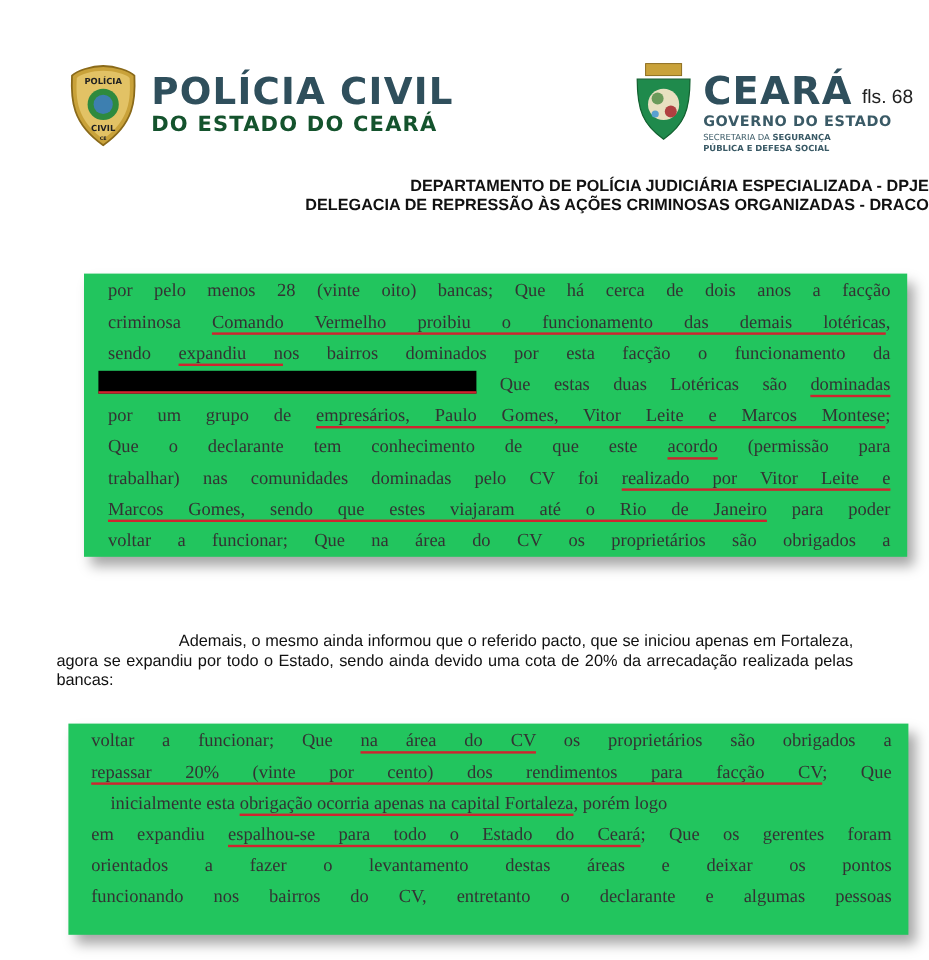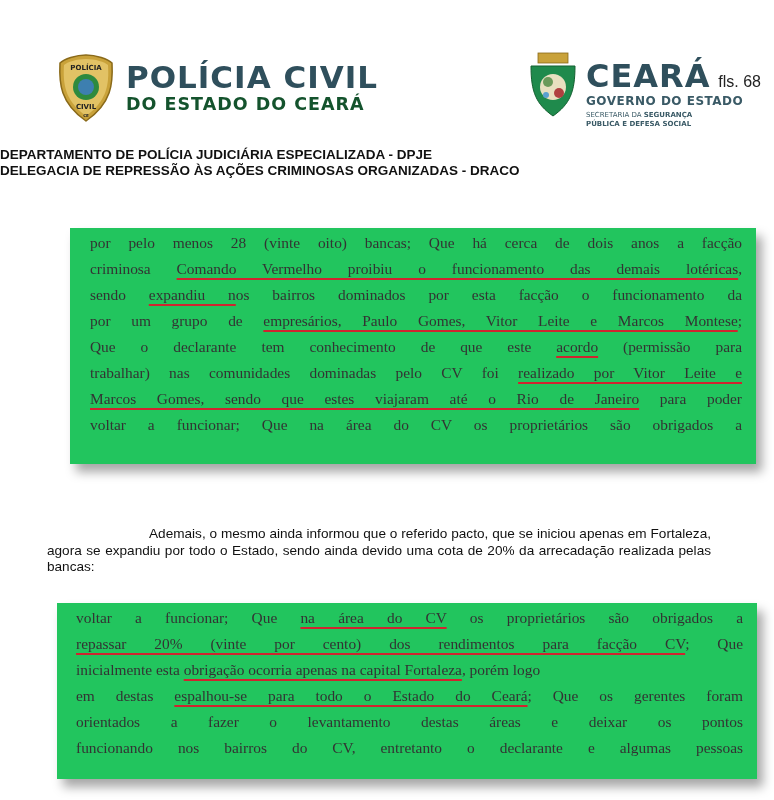--- a/index.html
+++ b/index.html
@@ -13,21 +13,21 @@
   .pc-sub { font-family:"DejaVu Sans", sans-serif; font-weight:bold; font-size:17.5px; letter-spacing:1px; line-height:22px; color:#14532d; }
 
   .logo-right { position:absolute; left:528px; top:52px; display:flex; align-items:flex-start; }
   .shield { width:50px; height:66px; margin-top:0px; }
   .ce-text { margin-left:8px; color:#2f4f5c; }
   .ce-title { font-family:"DejaVu Sans", sans-serif; font-weight:bold; font-size:32px; line-height:36px; letter-spacing:1px; margin-top:6px; }
   .ce-gov { font-family:"DejaVu Sans", sans-serif; font-weight:bold; font-size:12px; line-height:14px; letter-spacing:0.5px; color:#3a5a66; }
   .ce-sec { font-family:"DejaVu Sans", sans-serif; font-size:7px; line-height:9px; color:#3a5a66; margin-top:3px; }
   .ce-sec b { font-weight:bold; }
 
-  .dept { position:absolute; top:147px; left:0; width:774px; text-align:left; font-weight:bold; font-size:13.5px; line-height:16px; color:#111; }
+  .dept { position:absolute; top:147px; left:0; width:774px; text-align:right; font-weight:bold; font-size:13.5px; line-height:16px; color:#111; }
 
   .excerpt { position:absolute; background:#22c55e; box-shadow: 6px 8px 10px rgba(0,0,0,0.35); font-family:Liberation Serif, serif; color:#333; }
   .excerpt .line { display:block; white-space:nowrap; text-align:justify; text-align-last:justify; height:26px; line-height:26px; font-size:15.4px; }
   .u { text-decoration:underline; text-decoration-color:#d0242f; text-decoration-thickness:2px; text-underline-offset:4px; }
   .redact { display:inline-block; background:#000; width:315px; height:17px; vertical-align:-3px; border-bottom:2px solid #d0242f; }
 
   .ex1 { left:70px; top:228px; width:686px; height:236px; padding:0 0 0 0; }
   .ex1 .inner { position:absolute; left:20px; top:2px; width:652px; }
   .ex2 { left:57px; top:603px; width:700px; height:176px; }
   .ex2 .inner { position:absolute; left:19px; top:2px; width:667px; }
@@ -82,32 +82,33 @@
 <div class="dept">
   <div>DEPARTAMENTO DE POLÍCIA JUDICIÁRIA ESPECIALIZADA - DPJE</div>
   <div>DELEGACIA DE REPRESSÃO ÀS AÇÕES CRIMINOSAS ORGANIZADAS - DRACO</div>
 </div>
 
 <div class="excerpt ex1">
   <div class="inner">
     <span class="line"><span>por pelo menos 28 (vinte oito) bancas; Que há cerca de dois anos a facção</span></span>
     <span class="line"><span>criminosa </span><span class="u">Comando Vermelho proibiu o funcionamento das demais lotéricas</span><span>,</span></span>
     <span class="line"><span>sendo </span><span class="u">expandiu n</span><span>os bairros dominados por esta facção o funcionamento da</span></span>
+    <span class="line" style="margin-left:-8px;"><span class="redact"></span> <span>Que estas duas Lotéricas são </span><span class="u">dominadas</span></span>
     <span class="line"><span>por um grupo de </span><span class="u">empresários, Paulo Gomes, Vitor Leite e Marcos Montese</span><span>;</span></span>
     <span class="line"><span>Que o declarante tem conhecimento de que este </span><span class="u">acordo</span><span> (permissão para</span></span>
     <span class="line"><span>trabalhar) nas comunidades dominadas pelo CV foi </span><span class="u">realizado por Vitor Leite e</span></span>
     <span class="line"><span class="u">Marcos Gomes, sendo que estes viajaram até o Rio de Janeiro</span><span> para poder</span></span>
     <span class="line"><span>voltar a funcionar; Que na área do CV os proprietários são obrigados a</span></span>
   </div>
 </div>
 
 <div class="para"><span class="indent"></span><span>Ademais, o mesmo ainda informou que o referido pacto, que se iniciou apenas em Fortaleza, agora se expandiu por todo o Estado, sendo ainda devido uma cota de 20% da arrecadação realizada pelas bancas:</span></div>
 
 <div class="excerpt ex2">
   <div class="inner">
     <span class="line"><span>voltar a funcionar; Que </span><span class="u">na área do CV</span><span> os proprietários são obrigados a</span></span>
     <span class="line"><span class="u">repassar 20% (vinte por cento) dos rendimentos para facção CV</span><span>; Que</span></span>
-    <span class="line" style="text-align-last:left;"><span>inicialmente esta </span><span class="u">obrigação ocorria apenas na capital Fortaleza</span><span>, porém logo</span></span>
-    <span class="line"><span>em destas </span><span class="u">espalhou-se para todo o Estado do Ceará</span><span>; Que os gerentes foram</span></span>
+    <span class="line" style="text-align-last:left;margin-left:16px;"><span>inicialmente esta </span><span class="u">obrigação ocorria apenas na capital Fortaleza</span><span>, porém logo</span></span>
+    <span class="line"><span>em expandiu </span><span class="u">espalhou-se para todo o Estado do Ceará</span><span>; Que os gerentes foram</span></span>
     <span class="line"><span>orientados a fazer o levantamento destas áreas e deixar os pontos</span></span>
     <span class="line"><span>funcionando nos bairros do CV, entretanto o declarante e algumas pessoas</span></span>
   </div>
 </div>
 
 </body></html>

